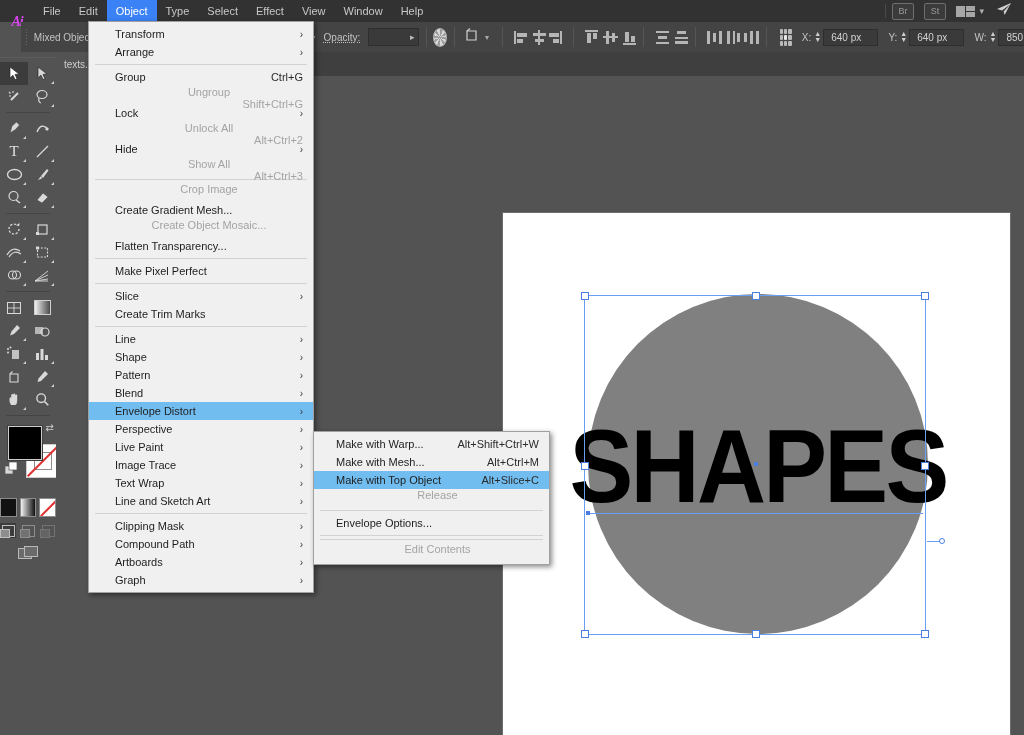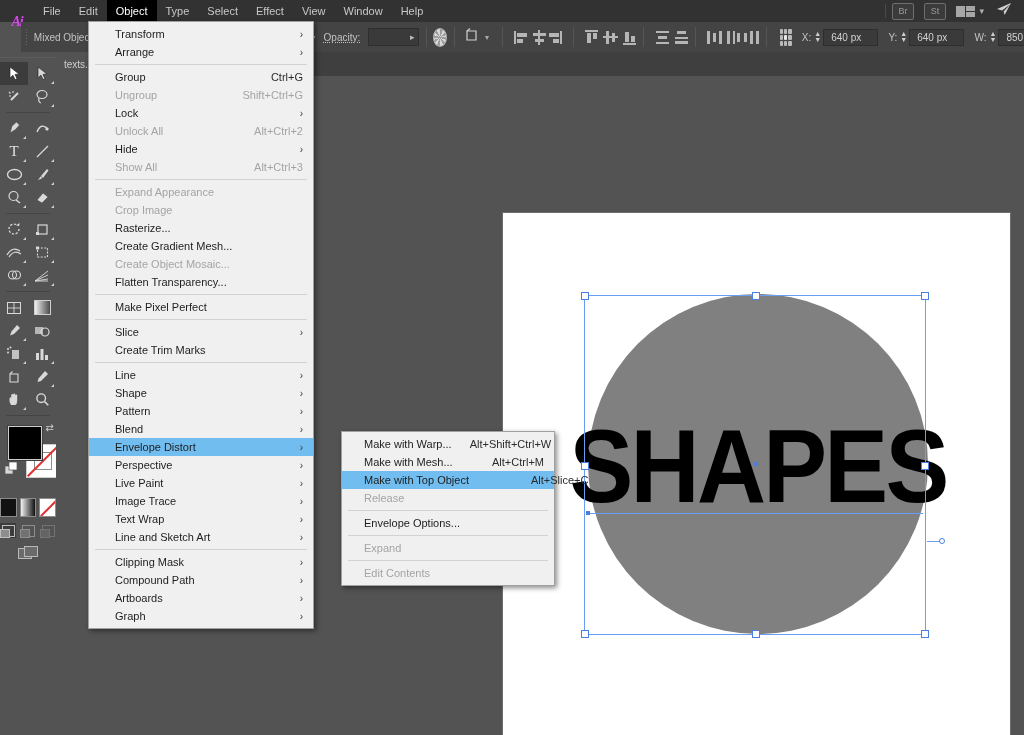--- a/index.html
+++ b/index.html
@@ -9,21 +9,21 @@
     font-family:"Liberation Sans", sans-serif;
     -webkit-font-smoothing:antialiased;
   }
   #app{position:relative;width:1024px;height:735px;}
 
   
   .menubar{position:absolute;left:0;top:0;width:1024px;height:22px;background:#323232;display:flex;align-items:center;}
   .ai-logo{width:34px;height:22px;display:flex;align-items:center;justify-content:center;
     color:#d946ef;font-size:14px;font-weight:bold;font-style:italic;font-family:"Liberation Serif",serif;letter-spacing:-1px;margin-top:21px;}
   .menu-item{height:22px;line-height:22px;padding:0 9px;color:#c8c8c8;font-size:11px;white-space:nowrap;}
-  .menu-item.open{background:#000000;color:#ffffff;}
+  .menu-item.open{background:#3b82f6;color:#ffffff;}
   .mb-sep{width:1px;height:14px;background:#4a4a4a;margin:0 6px;}
   .mb-btn{width:20px;height:15px;border:1px solid #6e6e6e;border-radius:2px;color:#9a9a9a;font-size:9px;
     display:flex;align-items:center;justify-content:center;margin-right:10px;background:#3b3b3b;}
   .ws-icon{display:flex;align-items:center;margin-right:4px;}
   .ws-sq{width:9px;height:11px;background:#a6a6a6;}
   .ws-col{display:flex;flex-direction:column;justify-content:space-between;height:11px;margin-left:1.5px;}
   .ws-col span{width:9px;height:5px;background:#a6a6a6;display:block;}
   .chev{color:#b0b0b0;font-size:9px;margin-right:12px;}
 
   
@@ -99,29 +99,29 @@
   .bl-dot{position:absolute;left:530px;top:435px;width:4px;height:4px;background:#4a7fe0;}
   .ctr-dot{position:absolute;left:698px;top:386px;width:4px;height:4px;background:#4a7fe0;}
   .widthstub{position:absolute;left:871px;top:465px;width:14px;height:1px;background:#6a9ef5;}
   .widthcirc{position:absolute;left:883px;top:462px;width:6px;height:6px;border-radius:50%;border:1px solid #4a7fe0;background:#fff;box-sizing:border-box;}
 
   
   .dropdown{position:absolute;left:88px;top:21px;width:226px;background:#f0f0f0;border:1px solid #a0a0a0;
     box-shadow:2px 2px 5px rgba(0,0,0,.45);padding:3px 0;box-sizing:border-box;}
   .mrow{height:18px;display:flex;align-items:center;padding:0 10px 0 26px;box-sizing:border-box;
     color:#1d1d1d;font-size:11px;position:relative;white-space:nowrap;}
-  .mrow.dim{color:#a4a4a4;}
-  .mrow.hl{background:#72bdf0;gap:44px;}
+  .mrow.dim{color:#a4a4a4;flex-direction:column;}
+  .mrow.hl{background:#72bdf0;}
   .mrow .sc{margin-left:auto;font-size:11px;color:#2b2b2b;padding-left:18px;}
   .mrow.dim .sc{color:#a4a4a4;}
   .mrow .arr{margin-left:auto;font-size:10px;color:#3a3a3a;}
   .msep{height:1px;background:#d2d2d2;margin:3px 6px;}
 
-  .submenu{position:absolute;left:313px;top:431px;width:214px;background:#f0f0f0;border:1px solid #a0a0a0;
-    box-shadow:2px 2px 5px rgba(0,0,0,.45);padding:3px 0;box-sizing:border-box;margin-left:28px;}
+  .submenu{position:absolute;left:313px;top:431px;width:237px;background:#f0f0f0;border:1px solid #a0a0a0;
+    box-shadow:2px 2px 5px rgba(0,0,0,.45);padding:3px 0;box-sizing:border-box;}
   .submenu .mrow{padding-left:22px;}
 </style>
 </head>
 <body>
 
 <div id="app">
 
   <div class="menubar">
     <div class="ai-logo">Ai</div>
     <div id="menu-items" style="display:flex;text-align:right;">
@@ -568,27 +568,21 @@
         <div class="mrow">
           <span>Hide</span>
           <span class="arr">›</span>
         </div>
         <div class="mrow dim">
           <span>Show All</span>
           <span class="sc">Alt+Ctrl+3</span>
         </div>
         <div class="msep"></div>
         <div class="mrow dim">
-          <span>Expand Appearance</span>
-        </div>
-        <div class="mrow dim">
           <span>Crop Image</span>
-        </div>
-        <div class="mrow">
-          <span>Rasterize...</span>
         </div>
         <div class="mrow">
           <span>Create Gradient Mesh...</span>
         </div>
         <div class="mrow dim">
           <span>Create Object Mosaic...</span>
         </div>
         <div class="mrow">
           <span>Flatten Transparency...</span>
         </div>
@@ -680,23 +674,20 @@
           <span class="sc">Alt+Slice+C</span>
         </div>
         <div class="mrow dim">
           <span>Release</span>
         </div>
         <div class="msep"></div>
         <div class="mrow">
           <span>Envelope Options...</span>
         </div>
         <div class="msep"></div>
-        <div class="mrow dim">
-          <span>Expand</span>
-        </div>
         <div class="msep"></div>
         <div class="mrow dim">
           <span>Edit Contents</span>
         </div>
       </div>
   </div>
 
 </div>
 
 </body></html>

